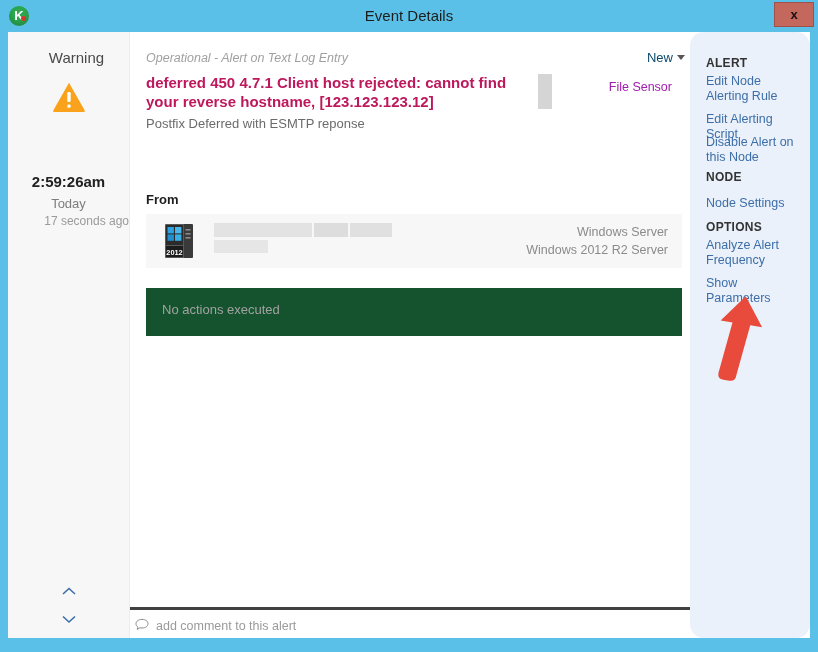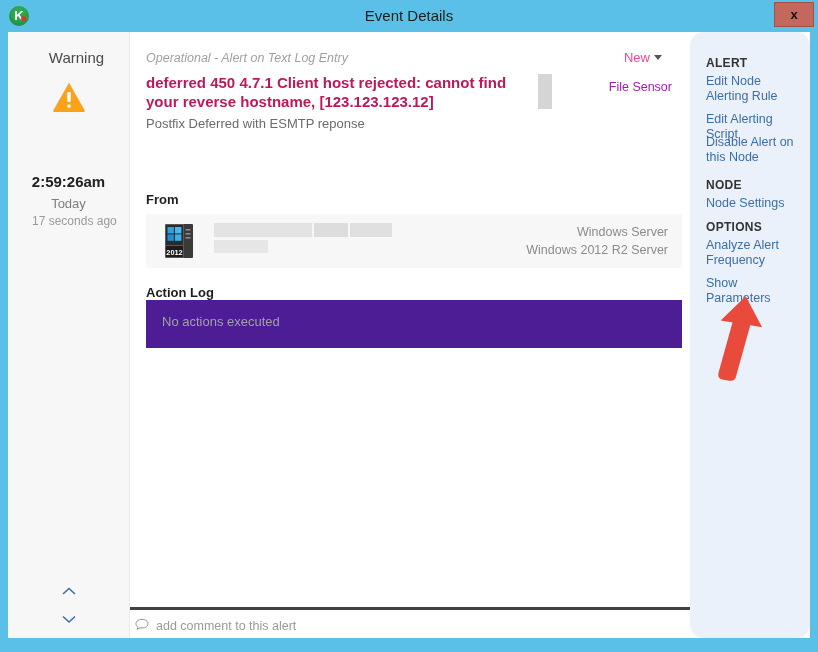--- a/index.html
+++ b/index.html
@@ -121,24 +121,23 @@
     left: 0; top: 164px;
     width: 121px;
     text-align: center;
     font-size: 13px;
     color: #7d7d7d;
   }
   #event-relative {
     position: absolute;
     left: 0; top: 182px;
     width: 121px;
-    text-align: left;
+    text-align: right;
     font-size: 12px;
     color: #9a9a9a;
-    padding-left: 24px;
   }
   .nav-chevron {
     position: absolute;
     left: 48px;
     width: 26px; height: 22px;
     cursor: pointer;
     color: #3d6ea8;
     font-size: 15px;
     line-height: 22px;
     text-align: center;
@@ -156,23 +155,23 @@
   }
   #event-category {
     position: absolute;
     left: 16px; top: 19px;
     font-size: 12.5px;
     font-style: italic;
     color: #a0a0a0;
   }
   #event-state {
     position: absolute;
-    right: 28px; top: 18px;
-    font-size: 13px;
-    color: #ec4899;
+    right: 5px; top: 18px;
+    font-size: 13px;
+    color: #0c4a6e;
     cursor: pointer;
   }
   #event-state .caret {
     display: inline-block;
     margin-left: 4px;
     width: 0; height: 0;
     border-left: 4px solid transparent;
     border-right: 4px solid transparent;
     border-top: 5px solid #565656;
     vertical-align: 2px;
@@ -238,23 +237,23 @@
     position: absolute;
     right: 14px; top: 9px;
     text-align: right;
     font-size: 12.5px;
     line-height: 18px;
     color: #8b8b8b;
   }
 
   #actionlog-card {
     position: absolute;
-    left: 16px; top: 268px;
+    left: 16px; top: 256px;
     width: 536px; height: 48px;
-    background: #4c1d95;
+    background: #14532d;
   }
   #actionlog-empty {
     position: absolute;
     left: 16px; top: 14px;
     font-size: 13px;
     color: #a2a2a2;
   }
 
   
   #comment-bar {
@@ -299,21 +298,21 @@
     width: 96px;
     font-size: 12.5px;
     line-height: 15px;
     color: #3d6ea8;
     cursor: pointer;
   }
   #grp-alert      { top: 24px; }
   #act-edit-rule  { top: 42px; }
   #act-edit-script{ top: 80px; }
   #act-disable    { top: 103px; }
-  #grp-node       { top: 146px; text-align: right; }
+  #grp-node       { top: 138px; text-align: right; }
   #act-node-set   { top: 164px; }
   #grp-options    { top: 188px; }
   #act-analyze    { top: 206px; }
   #act-showparams { top: 244px; }
 
   #callout-arrow {
     position: absolute;
     left: 16px; top: 262px;
     width: 70px; height: 90px;
     pointer-events: none;

